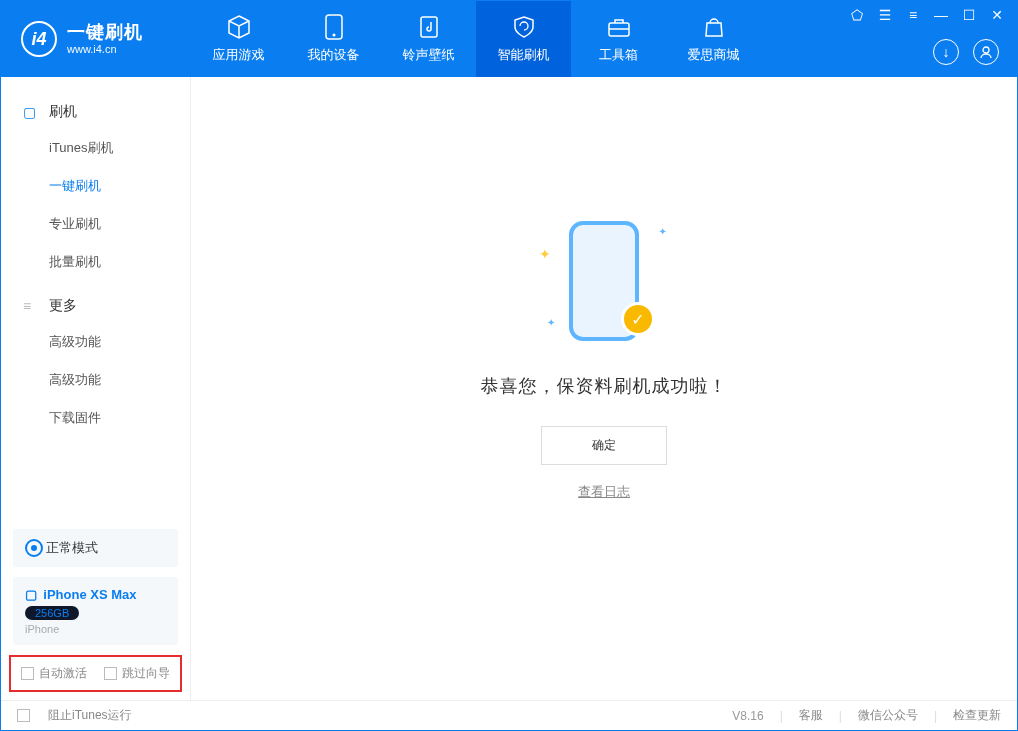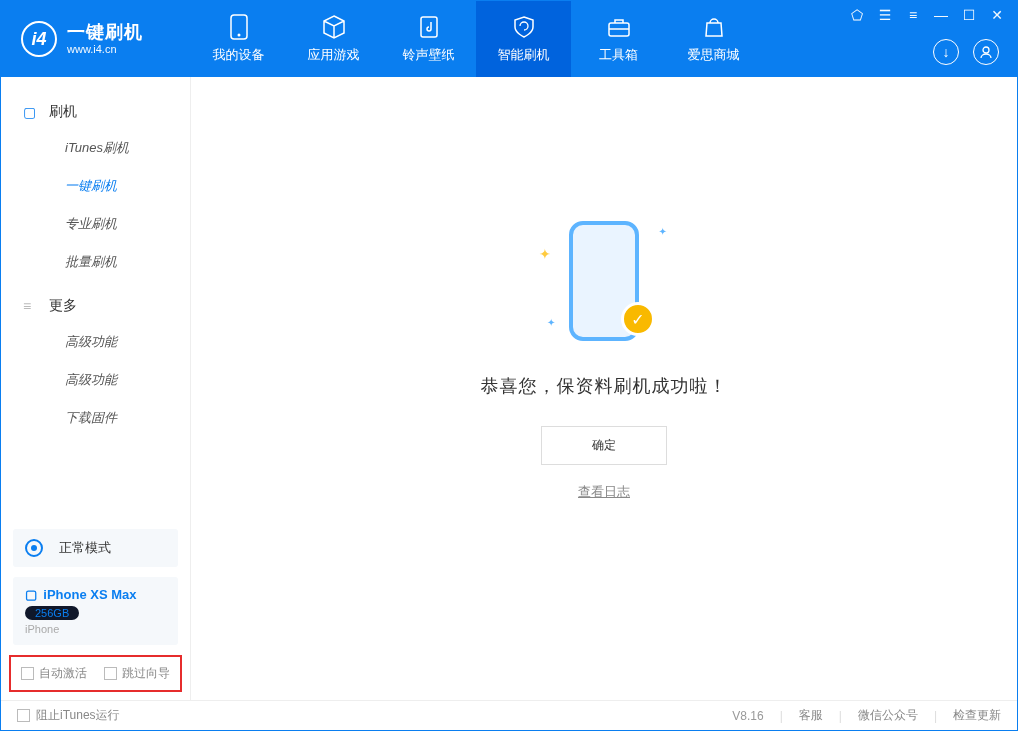--- a/index.html
+++ b/index.html
@@ -17,77 +17,77 @@
 .header-right { position: absolute; right: 10px; top: 0; height: 100%; display: flex; flex-direction: column; justify-content: space-between; align-items: flex-end; padding: 6px 0 12px 0;}
 .win-controls { display: flex; gap: 8px; align-items: center; }
 .win-controls span { width: 20px; text-align:center; font-size: 14px; cursor: pointer; opacity:0.95;}
 .header-icons { display: flex; gap: 14px; padding-right: 8px;}
 .header-icons .hi { width: 26px; height: 26px; border: 1.5px solid #fff; border-radius: 50%; display:flex;align-items:center;justify-content:center; cursor:pointer; font-size:14px;}
 .body { display: flex; height: calc(100% - 76px - 30px); }
 .sidebar { width: 190px; border-right: 1px solid #eee; display: flex; flex-direction: column; padding-top: 18px;}
 .side-group { padding: 0 0 8px 0; }
 .side-head { display: flex; align-items: center; padding: 8px 22px; font-size: 14px; color: #333; font-weight: 500;}
 .side-head-icon { width: 16px; margin-right: 10px; color: #0a7ef0; font-size:14px;}
-.side-item { padding: 10px 22px 10px 64px; font-size: 13px; color: #555; cursor: pointer; font-style: italic; }
+.side-item { padding: 10px 22px 10px 48px; font-size: 13px; color: #555; cursor: pointer; }
 .side-item.active { color: #0a7ef0; }
 .spacer { flex: 1; }
 .mode-box, .device-box { margin: 0 12px 10px 12px; background: #f5f8fb; border-radius: 3px; padding: 10px 12px; font-size: 13px;}
-.mode-box { display:flex; align-items:center; gap:16px; color:#333;}
+.mode-box { display:flex; align-items:center; gap:3px; color:#333;}
 .mode-icon { width:18px;height:18px;border-radius:50%;border:2px solid #0a7ef0; position:relative;}
 .mode-icon::after{content:"";position:absolute;width:6px;height:6px;background:#0a7ef0;border-radius:50%;top:4px;left:4px;}
 .device-name { color:#0a7ef0; font-weight:bold; display:flex;align-items:center;gap:6px;}
 .device-badge { display:inline-block; background:#0f172a; color:#0a7ef0; border-radius:10px; padding:1px 10px; font-size:11px; margin-top:4px;}
 .device-type { color:#aaa; font-size:11px; margin-top:3px;}
 .bottom-checks { border: 2px solid #e62c2c; margin: 0 8px 8px 8px; padding: 8px 10px; display:flex; gap:17px; font-size:12px; color:#888;}
 .chk { display:flex;align-items:center;gap:5px;}
 .chkbox { width:13px;height:13px;border:1px solid #bbb;}
 .main { flex: 1; position: relative; display:flex; flex-direction:column; align-items:center; justify-content:center; padding-bottom:60px;}
 .phone-ill { width: 90px; height: 130px; position:relative; margin-bottom:28px;}
 .phone-frame { width:70px;height:120px;border:4px solid #5db4ff;border-radius:14px;position:absolute;left:10px;top:5px;background:#eaf4ff;}
 .badge-check { position:absolute; right:-6px; bottom:10px; width:34px;height:34px;background:#f9b900;border-radius:50%;display:flex;align-items:center;justify-content:center;color:#fff;font-size:16px;border:3px solid #fff;}
 .spark { position:absolute; font-size:14px; color:#ffcb3f;}
 .s1{left:-20px;top:30px;} .s2{right:-18px;top:10px;font-size:10px;color:#5db4ff;} .s3{left:-12px;bottom:18px;font-size:10px;color:#5db4ff;}
 .success-text { font-size:18px; color:#333; margin-bottom:28px; letter-spacing:1px;}
 .ok-btn { border:1px solid #ddd; background:#fff; padding:10px 50px; font-size:12px; color:#333; cursor:pointer; margin-bottom:18px;}
 .log-link { color:#888; font-size:13px; text-decoration:underline; cursor:pointer;}
 .footer { height:30px; border-top:1px solid #eee; display:flex; align-items:center; font-size:12px; color:#888; padding:0 16px;}
-.footer-left { display:flex;align-items:center;gap:6px;}
+.footer-left { display:flex;align-items:center;gap:18px;}
 .footer-right { margin-left:auto; display:flex; align-items:center; gap:16px;}
 .footer-right .sep { color:#ddd;}
 .footer-right span { cursor:pointer;}
 .ver { color:#999;}
 </style>
 </head>
 <body>
 
 <div class="header">
   <div class="logo-area">
     <div class="logo-icon">i4</div>
     <div class="logo-text">
       <div class="logo-title">一键刷机</div>
       <div class="logo-sub">www.i4.cn</div>
     </div>
   </div>
   <div class="nav">
     <div class="nav-item">
         <div class="nav-icon">
+          <svg width="26" height="26" viewBox="0 0 26 26">
+            <path d="M13 2 L23 7 L23 19 L13 24 L3 19 L3 7 Z M3 7 L13 12 L23 7 M13 12 L13 24" fill="none" stroke="#fff" stroke-width="1.5"></path>
+          </svg>
+        </div>
+        <span>应用游戏</span>
+      </div>
+    <div class="nav-item">
+        <div class="nav-icon">
           <svg width="20" height="26" viewBox="0 0 20 26">
             <rect x="2" y="1" width="16" height="24" rx="3" fill="none" stroke="#fff" stroke-width="1.5"></rect>
             <circle cx="10" cy="21" r="1.5" fill="#fff"></circle>
           </svg>
         </div>
         <span>我的设备</span>
-      </div>
-    <div class="nav-item">
-        <div class="nav-icon">
-          <svg width="26" height="26" viewBox="0 0 26 26">
-            <path d="M13 2 L23 7 L23 19 L13 24 L3 19 L3 7 Z M3 7 L13 12 L23 7 M13 12 L13 24" fill="none" stroke="#fff" stroke-width="1.5"></path>
-          </svg>
-        </div>
-        <span>应用游戏</span>
       </div>
     <div class="nav-item">
         <div class="nav-icon">
           <svg width="22" height="24" viewBox="0 0 22 24">
             <rect x="3" y="2" width="16" height="20" rx="2" fill="none" stroke="#fff" stroke-width="1.5"></rect>
             <path d="M13 7 L13 14 A2 2 0 1 1 11 12" fill="none" stroke="#fff" stroke-width="1.5"></path>
           </svg>
         </div>
         <span>铃声壁纸</span>
       </div>

